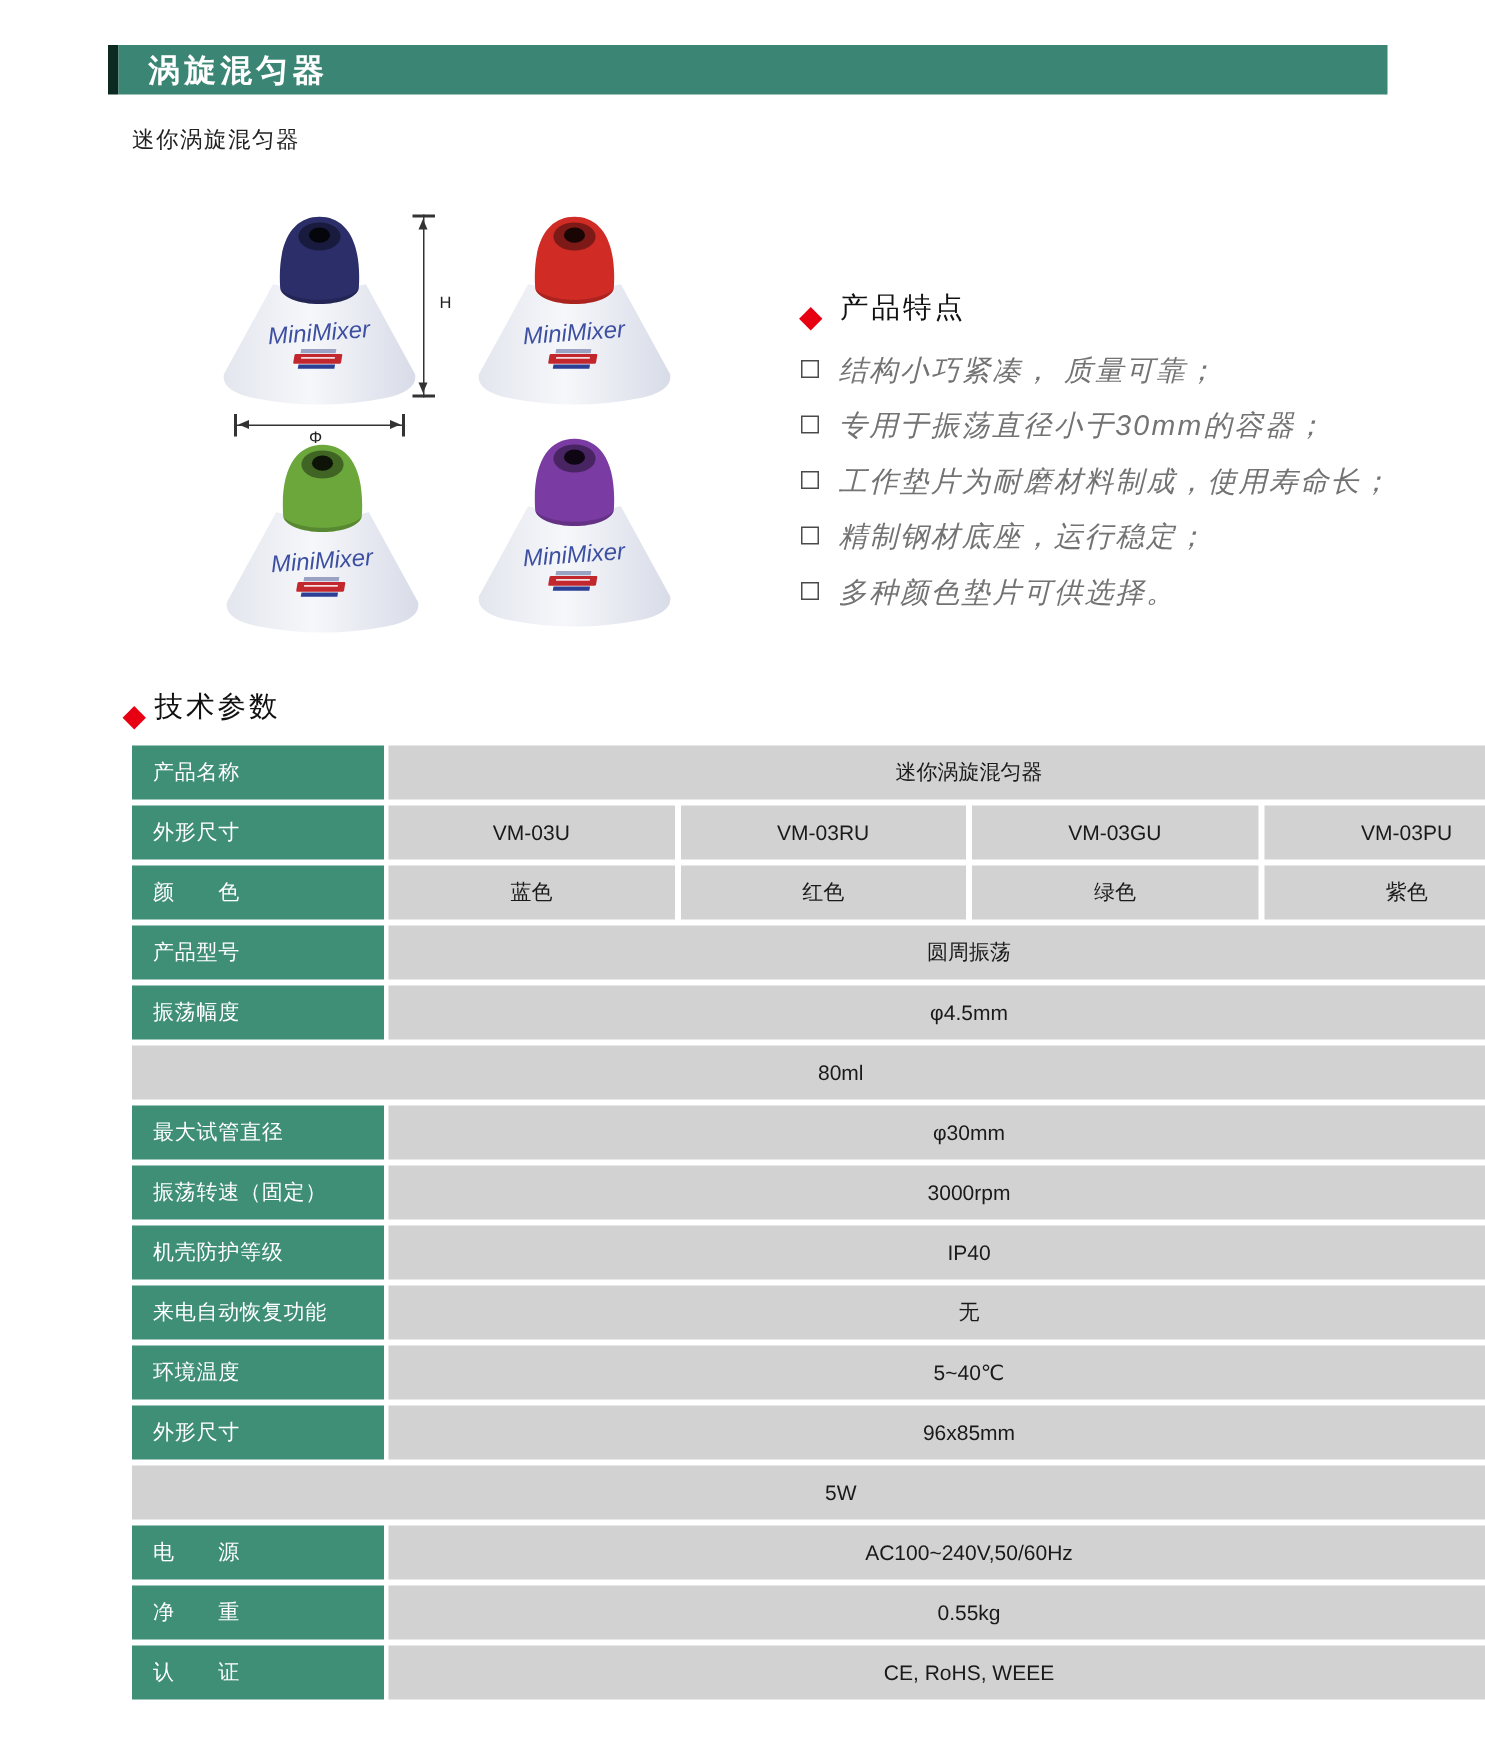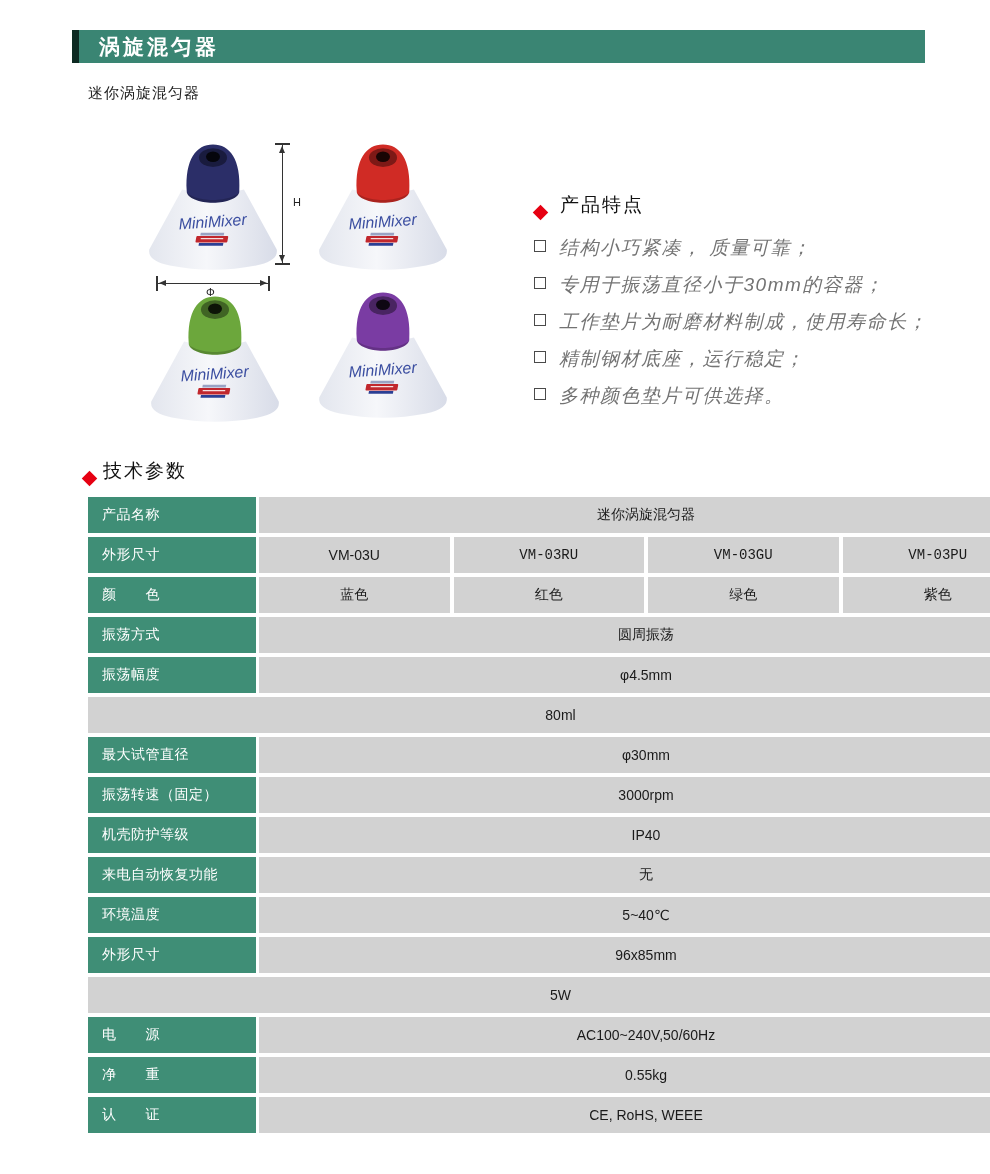--- a/index.html
+++ b/index.html
@@ -56,21 +56,21 @@
   .specs-title-row { position:absolute; left:84px; top:458px; display:flex; align-items:flex-end; }
   .specs-title-row .diamond { margin:0 8px 0 0; }
   .specs-title { font-size:19px; color:#111; letter-spacing:2px; }
 
   .spec-table { position:absolute; left:88px; top:497px; width:945px; }
   .trow { display:flex; margin-bottom:4px; }
   .th { width:168px; flex:none; height:36px; background:#3f8e76; color:#ffffff; font-size:14px;
         display:flex; align-items:center; padding-left:14px; margin-right:3px; letter-spacing:0.5px; }
   .td { flex:1; height:36px; background:#d2d2d2; color:#1a1a1a; font-size:14px;
         display:flex; align-items:center; justify-content:center; }
-  .td + .td { margin-left:4px;font-family:Liberation Mono, monospace; }
+  .td + .td { margin-left:4px; }
 </style>
 </head>
 <body>
 
 <div class="page">
 
   <div class="title-bar">
     <div class="edge"></div>
     <div class="bar">
       <span>涡旋混匀器</span>
@@ -224,21 +224,21 @@
 
     <div class="trow">
       <div class="th">颜　　色</div>
       <div class="td">蓝色</div>
       <div class="td">红色</div>
       <div class="td">绿色</div>
       <div class="td">紫色</div>
     </div>
 
     <div class="trow">
-      <div class="th">振荡方式</div>
+      <div class="th">产品型号</div>
       <div class="td">圆周振荡</div>
     </div>
     <div class="trow">
       <div class="th">振荡幅度</div>
       <div class="td">φ4.5mm</div>
     </div>
     <div class="trow">
       <div class="td">80ml</div>
     </div>
     <div class="trow">

